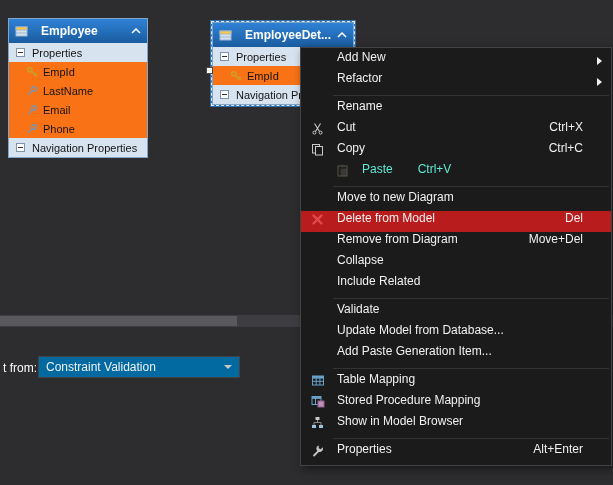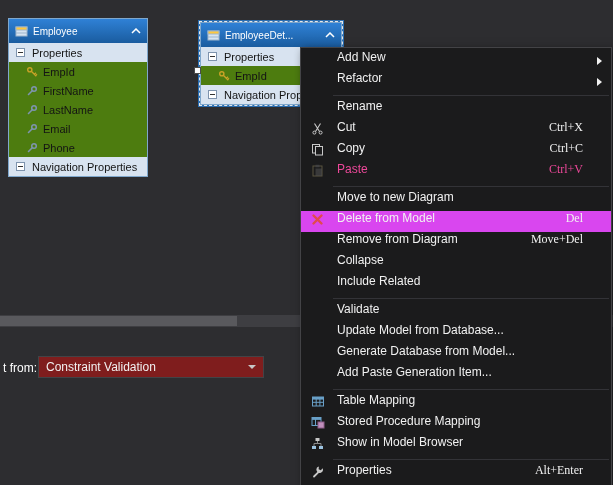--- a/index.html
+++ b/index.html
@@ -6,57 +6,57 @@
   html, body { width: 613px; height: 485px; overflow: hidden; }
   body { background: #2D2D30; font-family: "Liberation Sans", sans-serif; position: relative; }
 
   
   .canvas { position: absolute; inset: 0; background: #2D2D30; }
 
   
   .entity { position: absolute; border: 1px solid #7FA7CC; background: #FBFBFB; z-index: 2; }
   .entity-header { height: 24px; display: flex; align-items: center; gap: 5px; padding: 0 6px;
     background: linear-gradient(180deg, #2F81D6 0%, #1A5C9F 100%); }
-  .entity-title { color: #fff; font-weight: normal; font-size: 10px; flex: 1;
-    white-space: nowrap; overflow: hidden; text-overflow: ellipsis; }
+  .entity-title { color: #fff; font-weight: bold; font-size: 12px; flex: 1;
+    white-space: nowrap; overflow: hidden; text-overflow: ellipsis; margin-left: 8px; }
   .chev-up { display: flex; align-items: center; cursor: pointer; }
   .entity-row { height: 19px; display: flex; align-items: center; gap: 5px; padding: 0 5px;
-    font-size: 11px; color: #141414; background: #4d7c0f; white-space: nowrap; overflow: hidden; }
+    font-size: 11px; color: #141414; background: #f97316; white-space: nowrap; overflow: hidden; }
   .section-row { background: #D8E3F0; }
   .prop-row { padding-left: 16px; }
   .rowicon { display: inline-flex; width: 13px; justify-content: center; flex: 0 0 13px; }
 
   .selected { outline: 1px dashed #E8E8E8; outline-offset: 0; box-shadow: 0 0 0 2px #2C6FB2; }
   .handle { position: absolute; left: -7px; top: 44px; width: 7px; height: 7px;
     background: #fff; border: 1px solid #4A4A4A; z-index: 3; }
 
   
   .hscroll { position: absolute; left: 0; top: 315px; width: 613px; height: 12px;
     background: #3E3E42; z-index: 1; }
   .hthumb { position: absolute; left: 0; top: 1px; height: 10px; width: 237px; background: #59595D; }
 
   
   .bottom-label { position: absolute; left: 3px; top: 361px; color: #ffffff; font-size: 12px; }
-  .combo { position: absolute; left: 38px; top: 356px; width: 226px; height: 22px;
-    background: #7f1d1d; border: 1px solid #434346; display: flex; align-items: center;
+  .combo { position: absolute; left: 38px; top: 356px; width: 202px; height: 22px;
+    background: #0369a1; border: 1px solid #434346; display: flex; align-items: center;
     padding: 0 7px; color: #F1F1F1; font-size: 12px; cursor: pointer; }
   .combo-arrow { margin-left: auto; width: 0; height: 0;
     border-top: 4px solid #C8C8C8; border-left: 4px solid transparent; border-right: 4px solid transparent; }
 
   
   .menu { position: absolute; left: 300px; top: 47px; width: 312px; background: #1B1B1C;
     border: 1px solid #434346; padding: 2px 0; z-index: 10;
     box-shadow: 3px 3px 9px rgba(0,0,0,0.5); }
   .mi { position: relative; height: 21px; display: flex; align-items: flex-start;
     padding: 0 28px 0 36px; color: #F1F1F1; font-size: 12px; white-space: nowrap; cursor: default; }
   .mi .ic { position: absolute; left: 8px; width: 17px; height: 17px;
     display: flex; align-items: center; justify-content: center; }
-  .mi .sc { margin-left: auto; color: #F1F1F1; font-family: Liberation Serif, serif; }
-  .mi.hl { background: #d946ef; }
-  .mi.dis, .mi.dis .sc { color: #ec4899; }
+  .mi .sc { margin-left: auto; color: #F1F1F1; }
+  .mi.hl { background: #b91c1c; }
+  .mi.dis, .mi.dis .sc { color: #5eead4; margin-left: 25px; }
   .arrow { position: absolute; right: 9px; top: 50%; transform: translateY(-50%);
     width: 0; height: 0; border-left: 5px solid #F1F1F1;
     border-top: 4px solid transparent; border-bottom: 4px solid transparent; }
   .sep { height: 1px; background: #333337; margin: 3px 2px 3px 32px; }
 </style>
 </head>
 <body>
 
 <div class="canvas"></div>
 
@@ -94,29 +94,20 @@
     </span>
     <span>EmpId</span>
   </div>
   <div class="entity-row prop-row">
     <span class="rowicon">
       <svg width="12" height="12" viewBox="0 0 12 12">
           <path d="M2.5 9.5 L6.5 5.5" stroke="#7E95AF" stroke-width="1.6" stroke-linecap="round"></path>
           <circle cx="8" cy="4" r="2.3" fill="none" stroke="#7E95AF" stroke-width="1.5"></circle>
         </svg>
     </span>
-    <span>FirstName</span>
-  </div>
-  <div class="entity-row prop-row">
-    <span class="rowicon">
-      <svg width="12" height="12" viewBox="0 0 12 12">
-          <path d="M2.5 9.5 L6.5 5.5" stroke="#7E95AF" stroke-width="1.6" stroke-linecap="round"></path>
-          <circle cx="8" cy="4" r="2.3" fill="none" stroke="#7E95AF" stroke-width="1.5"></circle>
-        </svg>
-    </span>
     <span>LastName</span>
   </div>
   <div class="entity-row prop-row">
     <span class="rowicon">
       <svg width="12" height="12" viewBox="0 0 12 12">
           <path d="M2.5 9.5 L6.5 5.5" stroke="#7E95AF" stroke-width="1.6" stroke-linecap="round"></path>
           <circle cx="8" cy="4" r="2.3" fill="none" stroke="#7E95AF" stroke-width="1.5"></circle>
         </svg>
     </span>
     <span>Email</span>
@@ -134,21 +125,21 @@
     <span class="rowicon">
       <svg width="9" height="9" viewBox="0 0 9 9">
           <rect x="0.5" y="0.5" width="8" height="8" fill="#FFF" stroke="#7E93AD"></rect>
           <line x1="2" y1="4.5" x2="7" y2="4.5" stroke="#333"></line>
         </svg>
     </span>
     <span>Navigation Properties</span>
   </div>
 </div>
 
-<div class="entity selected" style="left:200px; top:22px; width:142px;">
+<div class="entity selected" style="left:212px; top:22px; width:142px;">
   <div class="entity-header">
     <span class="rowicon">
       <svg width="13" height="13" viewBox="0 0 13 13">
           <rect x="1" y="2" width="11" height="9" fill="#D6E4F2" stroke="#9FB6CC"></rect>
           <rect x="1" y="2" width="11" height="3" fill="#FFC83D" stroke="#9FB6CC"></rect>
           <line x1="1" y1="8" x2="12" y2="8" stroke="#9FB6CC"></line>
         </svg>
     </span>
     <span class="entity-title">EmployeeDet...</span>
     <span class="chev-up">
@@ -271,23 +262,20 @@
     <span>Include Related</span>
   </div>
 
   <div class="sep"></div>
 
   <div class="mi">
     <span>Validate</span>
   </div>
   <div class="mi">
     <span>Update Model from Database...</span>
-  </div>
-  <div class="mi">
-    <span>Generate Database from Model...</span>
   </div>
   <div class="mi">
     <span>Add Paste Generation Item...</span>
   </div>
 
   <div class="sep"></div>
 
   <div class="mi">
     <span class="ic">
       <svg width="14" height="13" viewBox="0 0 14 13">

